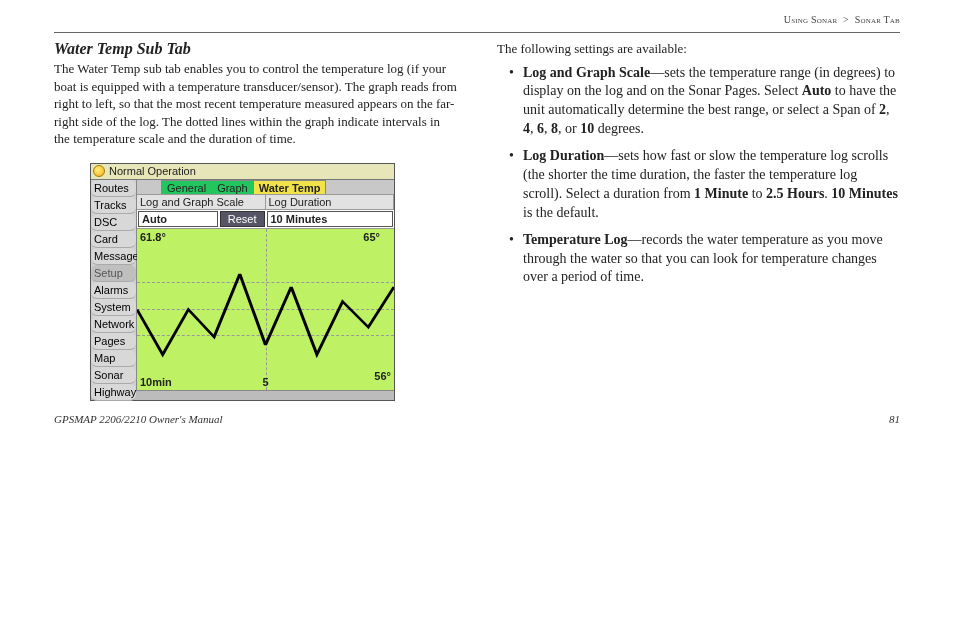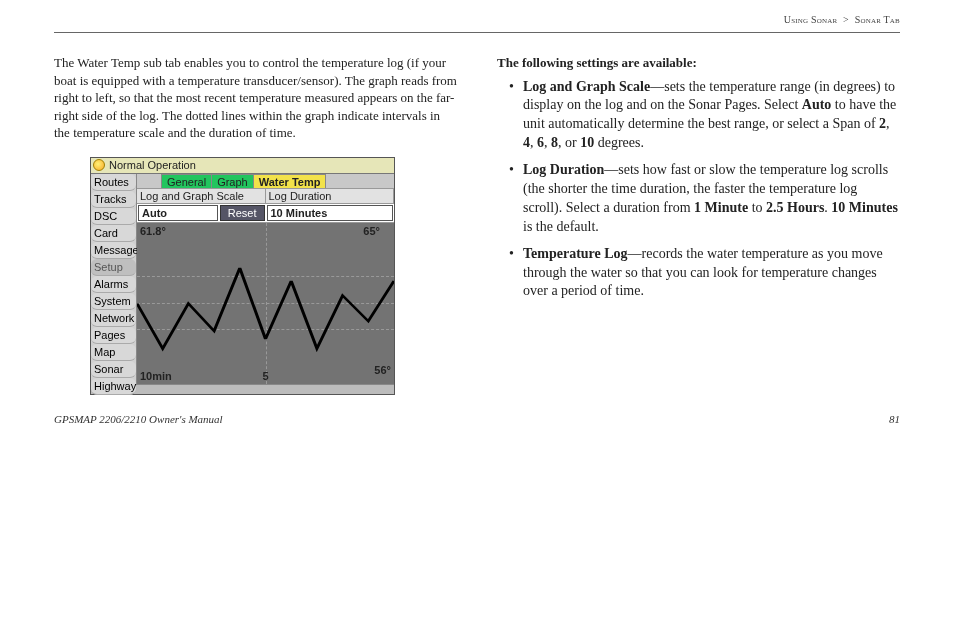--- a/index.html
+++ b/index.html
@@ -1,25 +1,25 @@
 <!DOCTYPE html>
 <html><head>
 <meta charset="utf-8">
 <style>
   * { box-sizing: border-box; margin: 0; padding: 0; }
   html, body { width: 954px; height: 621px; font-family: "Times New Roman", serif; color: #222; background: #fff; }
-  .page { width: 954px; height: 445px; position: relative; padding: 38px 54px 0 54px; }
+  .page { width: 954px; height: 445px; position: relative; padding: 24px 54px 0 54px; }
   .topline { border-top: 1px solid #666; position: absolute; left: 54px; right: 54px; top: 32px; }
   .breadcrumb { position: absolute; right: 54px; top: 14px; font-size: 10px; letter-spacing: 0.2px; color: #444; font-variant: small-caps; }
   .breadcrumb .gt { margin: 0 3px; }
   .cols { display: flex; gap: 40px; margin-top: 16px; }
   .col { flex: 1; }
   h2.section { font-style: italic; font-weight: bold; font-size: 16px; margin-bottom: 2px; }
   p.body { font-size: 13px; line-height: 1.35; }
-  .rcol p.body { margin-bottom: 6px; font-weight: bold; }
+  .rcol p.body { margin-bottom: 6px; }
   ul.bullets { list-style: none; padding-left: 18px; font-size: 14px; line-height: 1.35; }
   ul.bullets li { position: relative; margin-bottom: 8px; padding-left: 8px; }
   ul.bullets li::before { content: "•"; position: absolute; left: -6px; }
   .bold { font-weight: bold; }
 
   
   .screenshot { width: 305px; margin: 15px auto 0 36px; border: 1px solid #555; font-family: Arial, sans-serif; font-size: 11px; background: #b9b9b9; }
   .ss-title { background: #e6e6b8; height: 16px; display: flex; align-items: center; padding-left: 2px; border-bottom: 1px solid #777; }
   .ss-title .icon { width: 12px; height: 12px; border-radius: 50%; background: radial-gradient(circle at 40% 40%, #fff176, #f9a825); border:1px solid #a08000; margin-right: 4px; }
   .ss-body { display: flex; height: 210px; }
@@ -31,21 +31,21 @@
   .ss-tabs { height: 14px; display:flex; background:#c8c8c8; }
   .ss-spacer { width: 24px; background:#c8c8c8;}
   .ss-tab { padding: 1px 5px; border:1px solid #888; border-bottom:none; margin-right:-1px; background:#22c55e;}
   .ss-tab.active { background:#f2e24a; font-weight:bold;}
   .ss-row { display:flex; background:#e2e2e2; border-top:1px solid #999; border-bottom:1px solid #999;}
   .ss-row .lbl { flex:1; padding:1px 3px; border-right:1px solid #999; }
   .ss-row2 { display:flex; border-bottom:1px solid #999;}
   .ss-row2 .cell { flex:1; display:flex; }
   .ss-field { flex:1; background:#fff; border:1px solid #555; margin:1px; padding:1px 3px; font-weight:bold;}
   .ss-btn { background:#556; color:#fff; border:1px solid #333; margin:1px; padding:1px 7px;}
-  .ss-graph { flex:1; position:relative; background:#737373; border-top: none;}
+  .ss-graph { flex:1; position:relative; background:#bef264; border-top: none;}
   .g-tl { position:absolute; left:3px; top:2px; font-weight:bold;}
   .g-tr { position:absolute; right:14px; top:2px; font-weight:bold;}
   .g-bl { position:absolute; left:3px; bottom:2px; font-weight:bold;}
   .g-bm { position:absolute; left:50%; transform:translateX(-50%); bottom:2px; font-weight:bold;}
   .g-br { position:absolute; right:3px; bottom:8px; font-weight:bold;}
   .g-dash-h { position:absolute; left:0; right:0; border-top:1px dashed #999;}
   .g-dash-v { position:absolute; top:0; bottom:0; border-left:1px dashed #999;}
   .ss-status { height:10px; background:#bcbcbc; border-top:1px solid #888;}
   svg.line { position:absolute; left:0; top:0; width:100%; height:100%; }
 
@@ -58,20 +58,21 @@
 <div class="page">
   <div class="breadcrumb">
     <span>Using Sonar</span>
     <span class="gt">&gt;</span>
     <span>Sonar Tab</span>
   </div>
   <div class="topline"></div>
 
   <div class="cols">
     <div class="col">
+      <h2 class="section">Water Temp Sub Tab</h2>
       <p class="body">The Water Temp sub tab enables you to control the temperature log (if your boat is equipped with a temperature transducer/sensor). The graph reads from right to left, so that the most recent temperature measured appears on the far-right side of the log. The dotted lines within the graph indicate intervals in the temperature scale and the duration of time.</p>
 
       <div class="screenshot">
         <div class="ss-title">
           <span class="icon"></span>
           <span>Normal Operation</span>
         </div>
         <div class="ss-body">
           <div class="ss-side">
             <div class="item">Routes</div>

